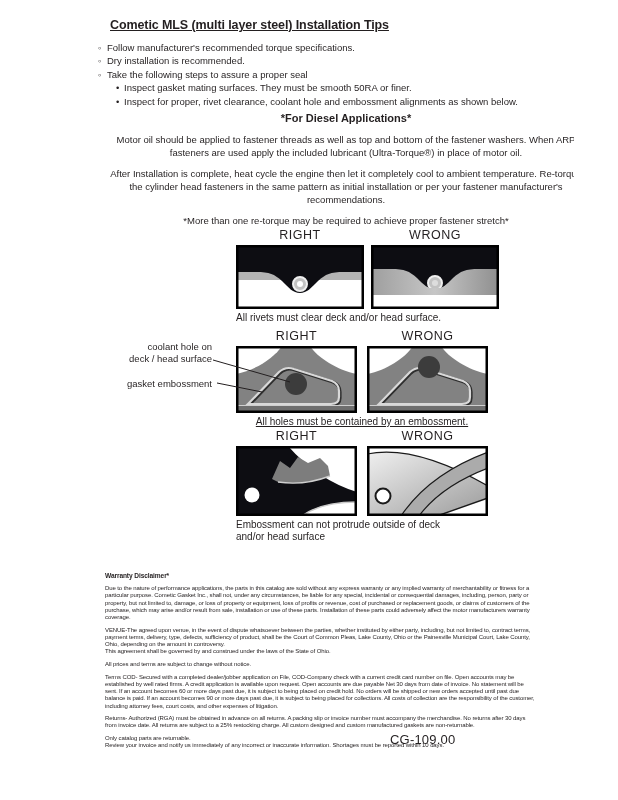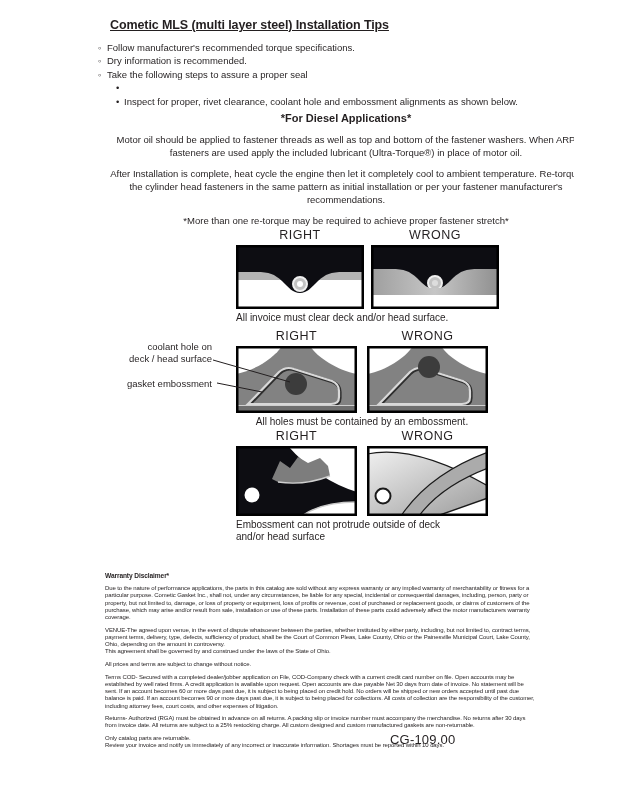--- a/index.html
+++ b/index.html
@@ -26,21 +26,21 @@
   .drow .labels span{flex:1;text-align:center;}
   .drow .boxes{display:flex;margin-top:3px;}
   .drow .boxes .box{font-size:0;line-height:0;}
   .drow.r1{top:228px;width:263px;}
   .drow.r1 .labels{gap:7px;} .drow.r1 .boxes{gap:7px;}
   .drow.r2{top:329px;width:252px;}
   .drow.r2 .labels{gap:10px;} .drow.r2 .boxes{gap:10px;}
   .drow.r3{top:429px;width:252px;}
   .drow.r3 .labels{gap:10px;} .drow.r3 .boxes{gap:10px;}
   .caption{font-size:10px;line-height:12px;margin-top:3px;}
-  .caption.center{text-align:center;}
+  .caption.center{text-align:center;text-decoration:underline;}
   .callouts{
     position:absolute;left:96px;top:341px;width:116px;
     text-align:right;font-size:9.5px;line-height:12px;
   }
   .callouts .gap{height:13px;}
   .callout-lines{position:absolute;left:205px;top:352px;}
   .disclaimer{
     position:absolute;left:105px;top:572px;width:430px;
     font-size:6px;line-height:7.2px;letter-spacing:-0.1px;
   }
@@ -56,28 +56,29 @@
 
   <div class="title">Cometic MLS (multi layer steel) Installation Tips</div>
 
   <div class="tips">
     <div class="tip">
       <span class="marker">◦</span>
       <span>Follow manufacturer's recommended torque specifications.</span>
     </div>
     <div class="tip">
       <span class="marker">◦</span>
-      <span>Dry information is recommended.</span>
+      <span>Dry installation is recommended.</span>
     </div>
     <div class="tip">
       <span class="marker">◦</span>
       <span>Take the following steps to assure a proper seal</span>
     </div>
     <div class="tip sub">
       <span class="marker">•</span>
+      <span>Inspect gasket mating surfaces.  They must be smooth 50RA or finer.</span>
     </div>
     <div class="tip sub">
       <span class="marker">•</span>
       <span>Inspect for proper, rivet clearance, coolant hole and embossment alignments as shown below.</span>
     </div>
   </div>
 
   <div class="diesel">
     <h2>*For Diesel Applications*</h2>
     <p>Motor oil should be applied to fastener threads as well as top and bottom of the fastener washers. When ARP fasteners are used apply the included lubricant (Ultra-Torque®) in place of motor oil.</p>
@@ -113,21 +114,21 @@
           <rect width="128" height="64" fill="#ffffff"></rect>
           <rect x="0" y="24" width="128" height="26" fill="url(#cg-g1)"></rect>
           <path d="M0,0 H128 V24 H108 C94,24 90,26 82,33 C75,40 71,44 64,44 C57,44 53,40 46,33 C38,26 34,24 20,24 H0 Z" fill="#0d0d12"></path>
           <circle cx="64" cy="38" r="7" fill="#c2c2c2" stroke="#efefef" stroke-width="2"></circle>
           <circle cx="64" cy="38" r="3" fill="#dddddd"></circle>
           <rect x="0" y="43" width="128" height="7" fill="url(#cg-g1)"></rect>
           <rect x="1.25" y="1.25" width="125.5" height="61.5" fill="none" stroke="#000000" stroke-width="2.5"></rect>
         </svg>
       </div>
     </div>
-    <div class="caption">All invoice must clear deck and/or head surface.</div>
+    <div class="caption">All rivets must clear deck and/or head surface.</div>
   </div>
 
   <div class="drow r2">
     <div class="labels">
       <span>RIGHT</span>
       <span>WRONG</span>
     </div>
     <div class="boxes">
       <div class="box">
         <svg width="121" height="67" viewBox="0 0 121 67">

